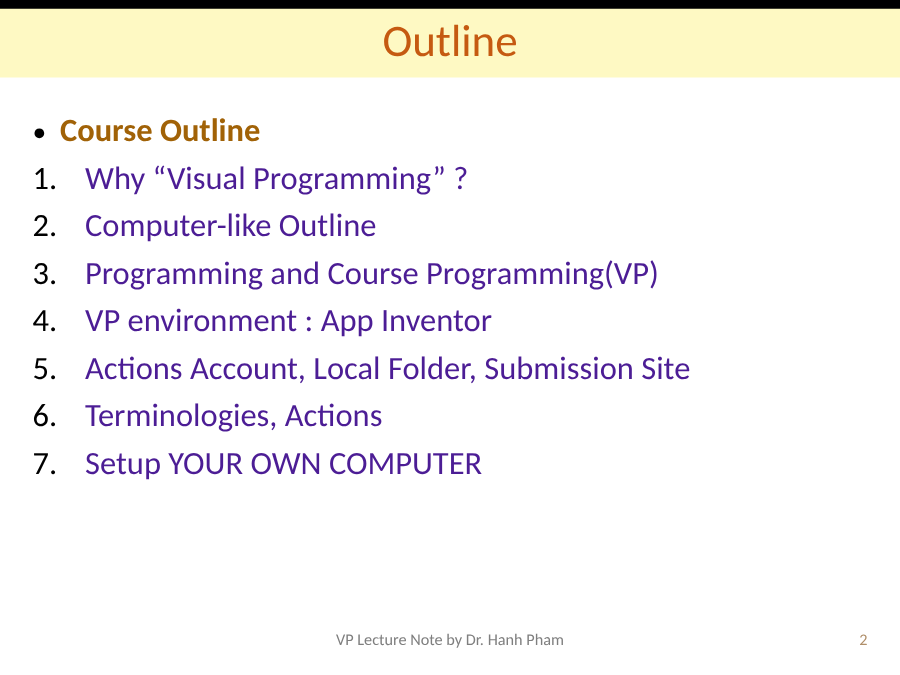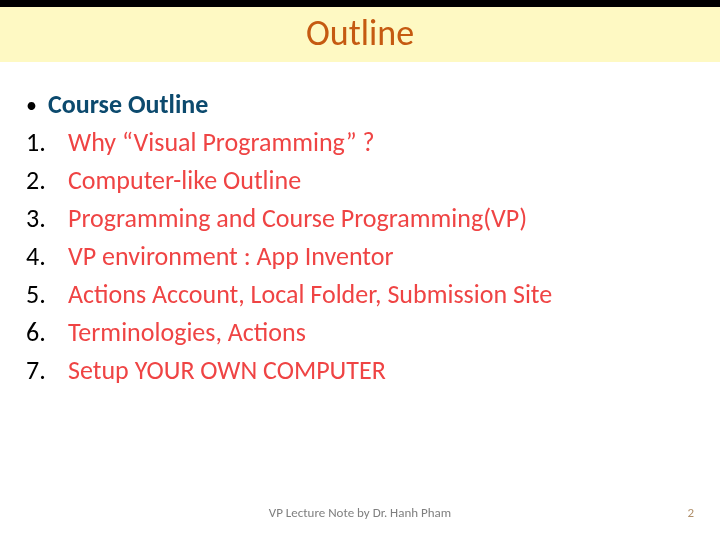--- a/index.html
+++ b/index.html
@@ -51,37 +51,37 @@
       width: 24px;
       font-size: 22px;
       color: #000;
       line-height: 1;
       text-align: left;
       padding-left: 2px;
     }
     .bullet-text {
       font-size: 26px;
       font-weight: 700;
-      color: #0c4a6e;
+      color: #a16207;
     }
     .num-row {
       display: flex;
       align-items: baseline;
       margin-bottom: 6px;
     }
     .num-marker {
       width: 44px;
       text-align: left;
       font-size: 26px;
       color: #000;
       padding-left: 2px;
     }
     .num-text {
       font-size: 26px;
-      color: #ef4444;
+      color: #4c1d95;
     }
     .footer {
       position: absolute;
       bottom: 20px;
       left: 0;
       right: 0;
       display: flex;
       align-items: flex-end;
       justify-content: center;
     }

